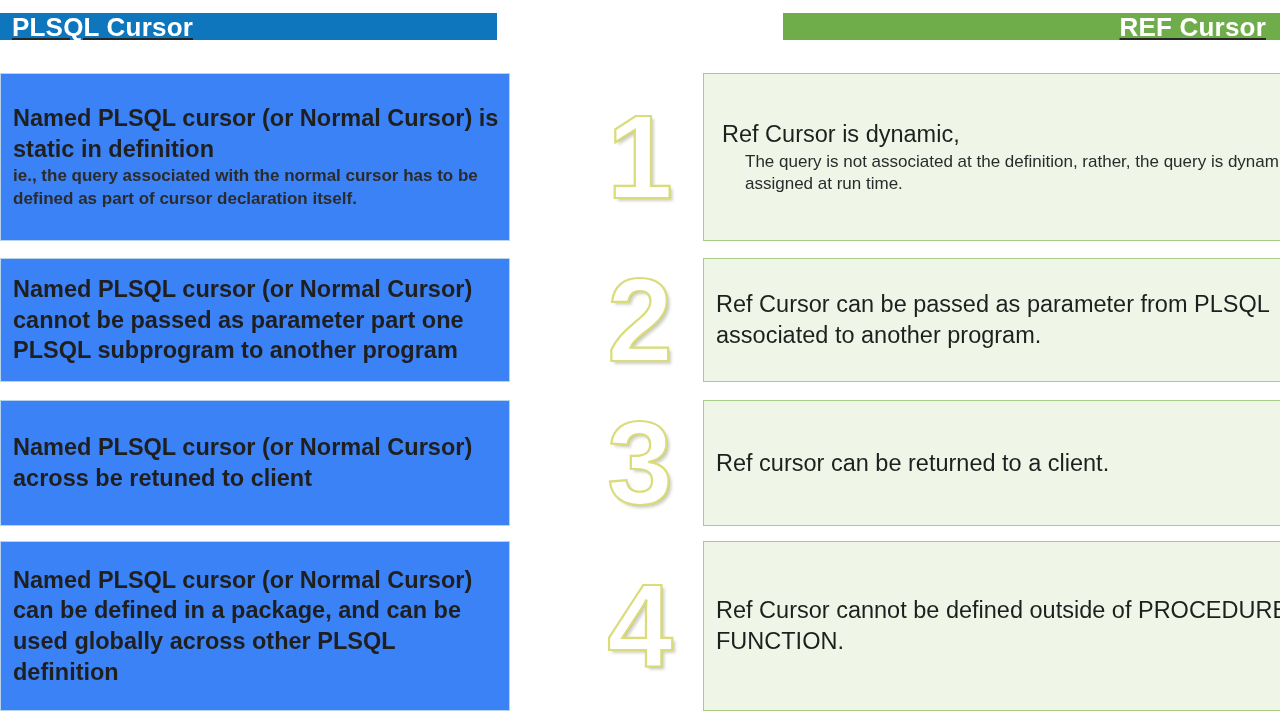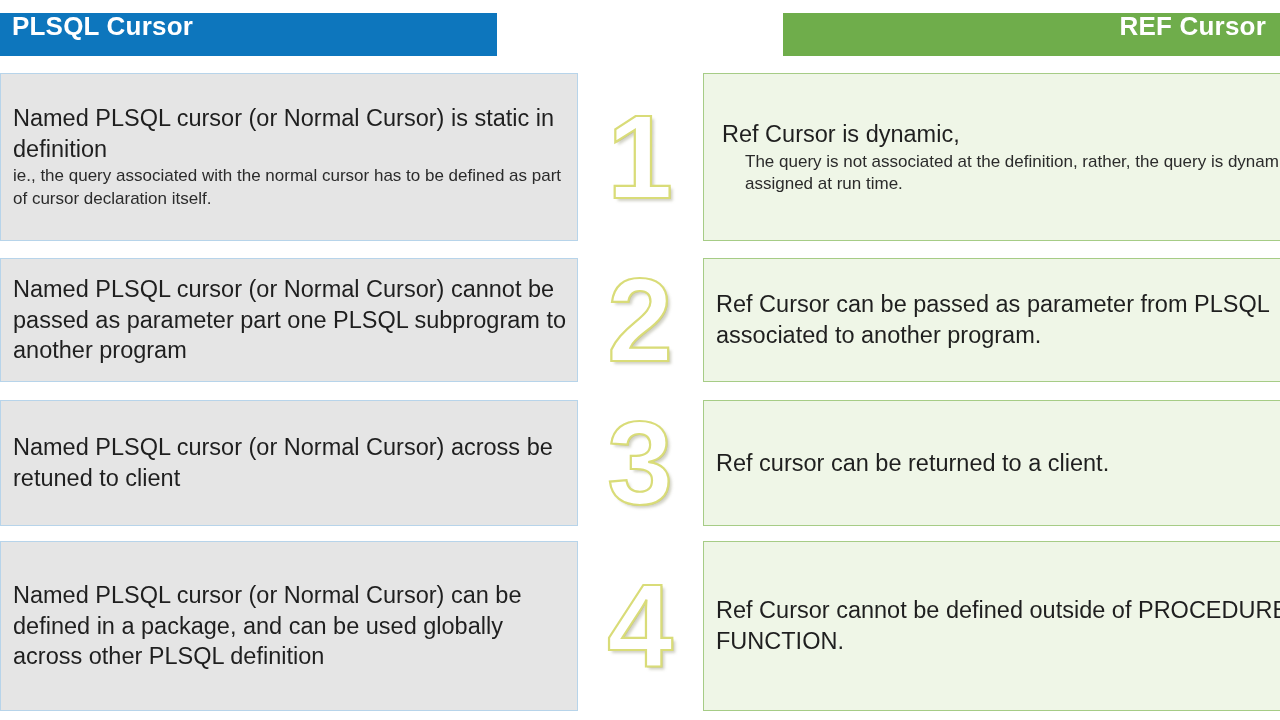--- a/index.html
+++ b/index.html
@@ -19,24 +19,25 @@
   #slide {
     position: relative;
     width: 1280px;
     height: 720px;
     background: #ffffff;
   }
 
   
   .header-bar {
     position: absolute;
-    height: 43px;
+    height: 27px;
     display: flex;
-    align-items: flex-start;
+    align-items: center;
     box-sizing: border-box;
+    text-decoration: underline;
   }
   .header-bar .header-text {
     font-size: 26px;
     font-weight: bold;
     color: #ffffff;
     letter-spacing: 0.2px;
     line-height: 1;
     white-space: nowrap;
   }
 
@@ -75,23 +76,24 @@
     border-width: 1px;
     border-style: solid;
     display: flex;
     flex-direction: column;
     justify-content: center;
     padding: 6px 10px 6px 12px;
     overflow: hidden;
   }
   .card.left {
     left: 0px;
-    width: 578px;
-    background: #e5e5e5;
+    width: 510px;
+    background: #3b82f6;
     border-color: #b7d4ea;
+    font-weight: bold;
   }
   .card.right {
     left: 3px;
     width: 638px;
     background: #eff6e7;
     border-color: #a6cc86;
   }
 
   .card .line-main {
     font-size: 23.5px;

